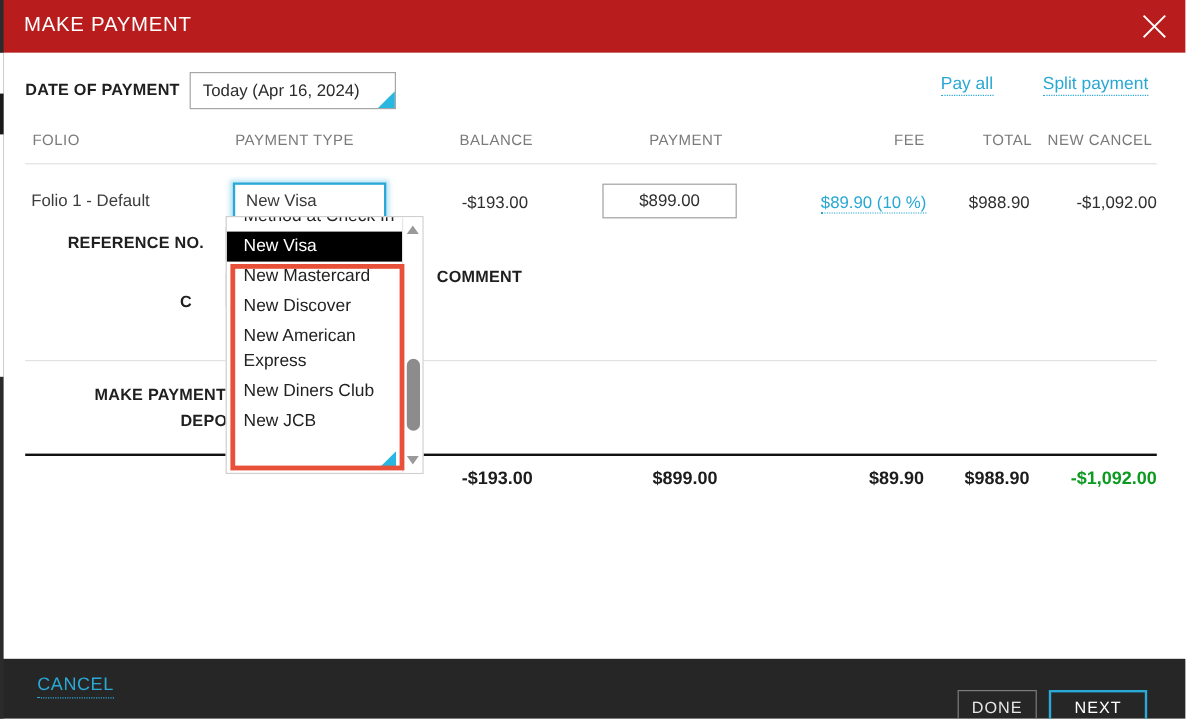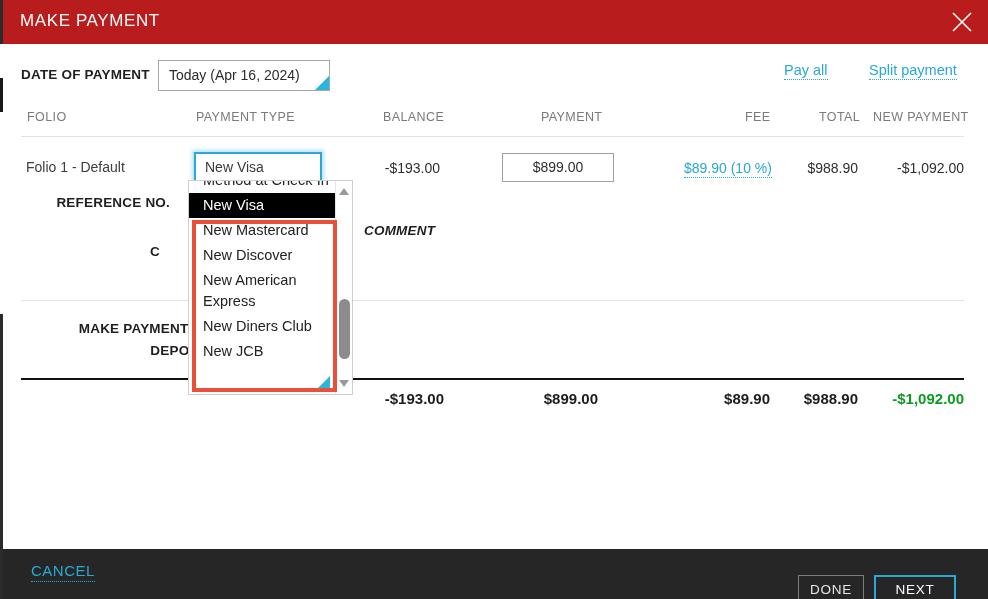--- a/index.html
+++ b/index.html
@@ -211,21 +211,20 @@
   .cc-label {
     position: absolute; left: 150px; top: 244px;
     font-size: 13.5px; font-weight: bold; color: #1f1f1f;
     z-index: 4;
   }
 
   .comment-label {
     position: absolute; left: 364px; top: 223px;
     font-size: 13.5px; font-weight: bold; color: #1f1f1f;
     letter-spacing: 0.2px;
-    font-style: italic;
   }
   .comment-box {
     position: absolute; left: 467px; top: 216px;
     width: 268px; height: 70px;
     border: 1px solid #9a9a9a;
     background: #ffffff;
   }
   .comment-box .ph {
     position: absolute; left: 11px; top: 7px;
     font-size: 14px; color: #9d9d9d;
@@ -406,21 +405,21 @@
   <div class="toplink payall">Pay all</div>
   <div class="toplink splitpay">Split payment</div>
 
   <div class="thead">
     <div class="th folio">FOLIO</div>
     <div class="th ptype">PAYMENT TYPE</div>
     <div class="th balance">BALANCE</div>
     <div class="th payment">PAYMENT</div>
     <div class="th fee">FEE</div>
     <div class="th total">TOTAL</div>
-    <div class="th newbal">NEW PAYMENT</div>
+    <div class="th newbal">NEW CANCEL</div>
   </div>
   <div class="hr-light" style="top:136px;"></div>
 
   <div class="folio-name">Folio 1 - Default</div>
 
   <div class="cell c-balance">-$193.00</div>
 
   <div class="pay-input">
     <div class="val">$899.00</div>
   </div>

